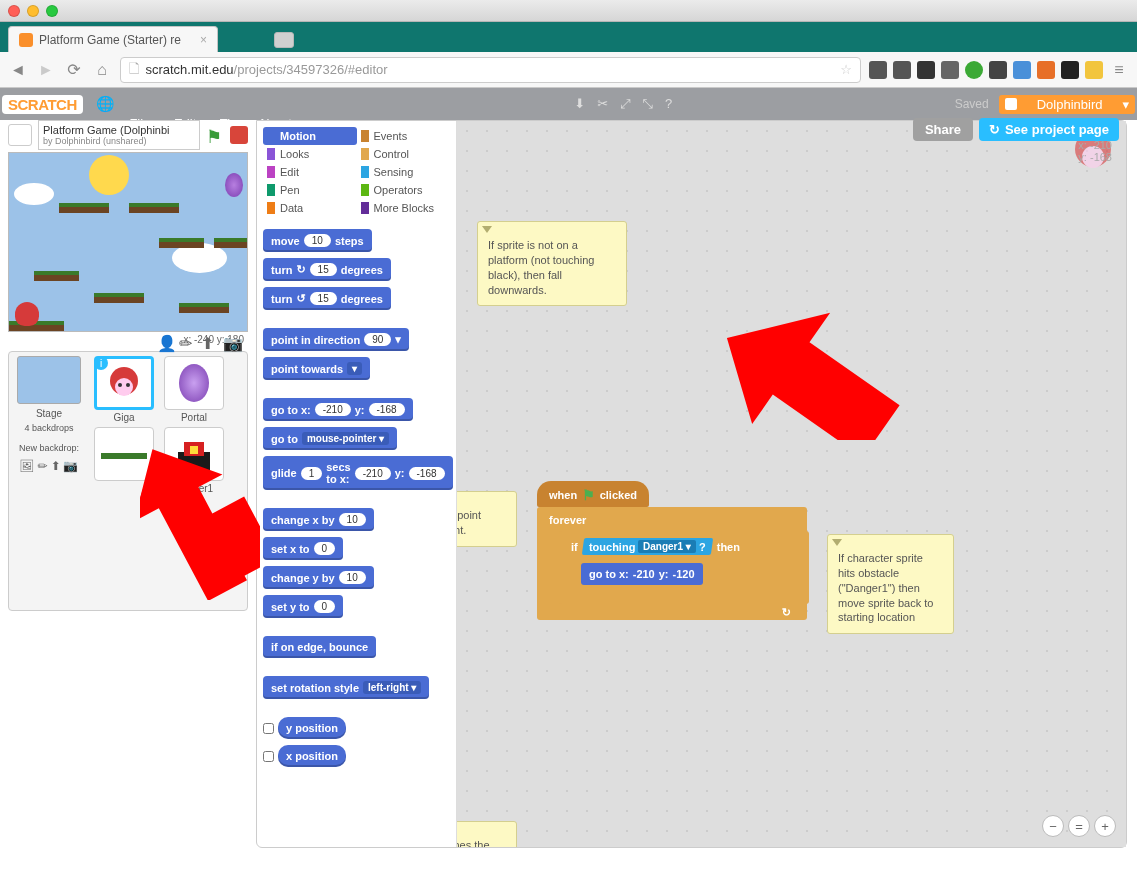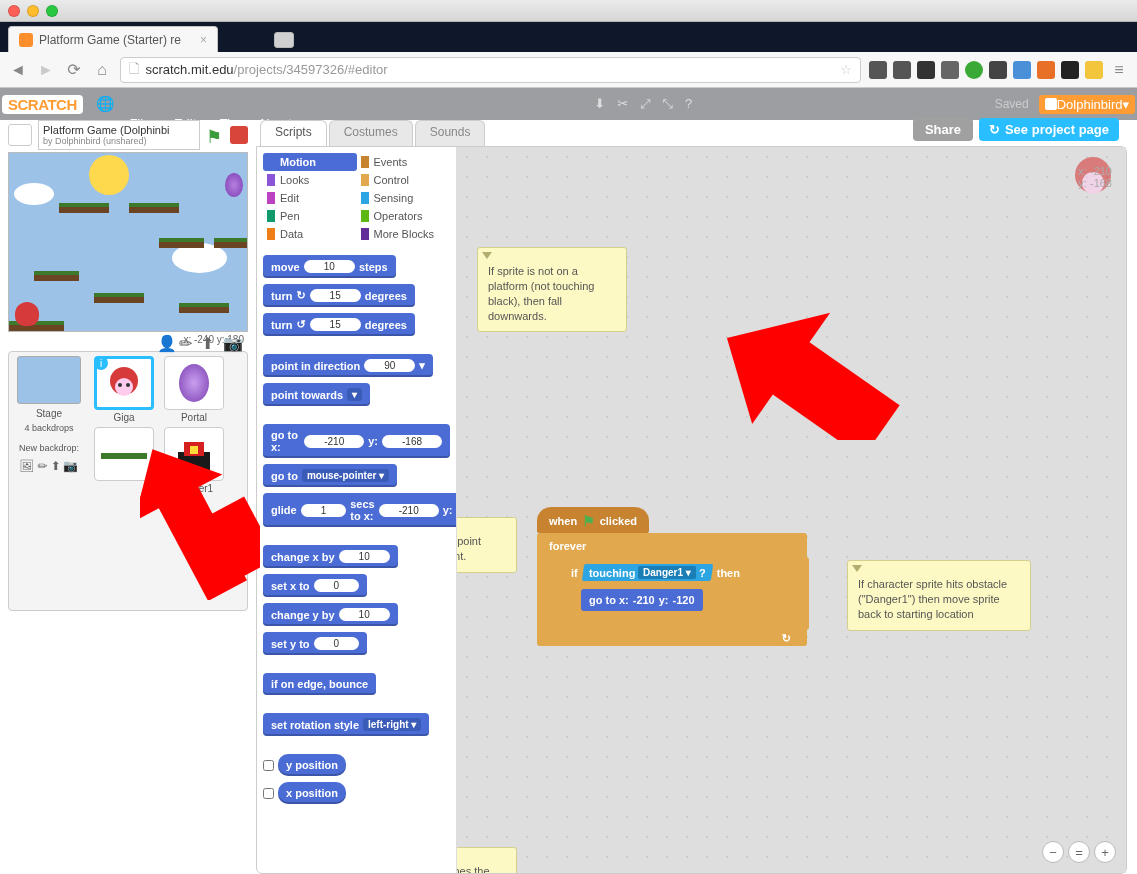--- a/index.html
+++ b/index.html
@@ -5,42 +5,42 @@
 * { box-sizing: border-box; margin: 0; padding: 0; font-family: "Helvetica Neue", Arial, sans-serif; }
 body { width: 1137px; height: 874px; background: #e8e8e8; overflow: hidden; position: relative; }
 
 
 .mac-titlebar { height: 22px; background: linear-gradient(#ebebeb,#d6d6d6); display:flex; align-items:center; padding:0 8px; border-bottom:1px solid #b6b6b6; }
 .mac-buttons { display:flex; gap:7px; }
 .mac-btn { width:12px; height:12px; border-radius:50%; border:1px solid rgba(0,0,0,.15); }
 .mac-close{background:#ff5f57;} .mac-min{background:#ffbd2e;} .mac-max{background:#28c940;}
 
 
-.tab-strip { height: 30px; background:#0f172a; display:flex; align-items:flex-end; padding-left:8px;gap:48px; }
+.tab-strip { height: 30px; background:#0f766e; display:flex; align-items:flex-end; padding-left:8px;gap:48px; }
 .browser-tab { background:#f7f7f7; border:1px solid #c4c4c4; border-bottom:none; border-radius:4px 4px 0 0; height:26px; width:210px; display:flex; align-items:center; padding:0 10px; gap:6px; font-size:12px; color:#555;}
 .browser-tab .favicon{width:14px;height:14px;background:#fa8f2b;border-radius:3px;}
 .new-tab{width:20px;height:16px;background:#d0d0d0;border:1px solid #b8b8b8;border-radius:3px;margin-left:8px;margin-bottom:4px;}
 
 
 .browser-toolbar{height:36px;background:#f7f7f7;border-bottom:1px solid #c9c9c9;display:flex;align-items:center;padding:0 8px;gap:8px;}
 .nav-btn{width:20px;height:20px;color:#888;font-size:16px;display:flex;align-items:center;justify-content:center;cursor:pointer;}
 .url-bar{flex:1;height:26px;border:1px solid #ccc;border-radius:4px;background:#fff;display:flex;align-items:center;padding:0 8px;font-size:13px;color:#333;}
 .url-bar .host{color:#333;} .url-bar .path{color:#999;}
 .ext-icons{display:flex;gap:6px;align-items:center;}
 .ext-icon{width:18px;height:18px;background:#888;border-radius:3px;}
 
 
 .scratch-menubar{height:32px;background:#9c9ea2;display:flex;align-items:center;padding:0 2px;gap:14px;color:#fff;font-size:13px;justify-content:space-between;}
 .menubar-left{display:flex;align-items:center;gap:14px;}
 .scratch-logo{font-weight:bold;color:#ff9c33;background:#fff;padding:1px 6px;border-radius:4px;font-size:15px;letter-spacing:-0.5px;}
 .menu-item{cursor:pointer;display:flex;align-items:center;gap:3px;margin-top:38px;}
 .menubar-center{display:flex;gap:12px;color:#ddd;}
 .menubar-right{display:flex;align-items:center;gap:10px;}
 .saved{color:#ccc;font-size:12px;}
-.user-chip{background:#ff9c33;padding:2px 6px;border-radius:3px;display:flex;align-items:center;gap:0;font-size:13px;}
+.user-chip{background:#ff9c33;padding:2px 6px;border-radius:3px;display:flex;align-items:center;gap:20px;font-size:13px;}
 
 
 .share-bar{position:absolute;right:18px;top:118px;display:flex;gap:6px;z-index:30;}
 .share-btn{background:#a0a0a0;color:#fff;border-radius:4px;padding:4px 12px;font-size:13px;font-weight:bold;cursor:pointer;}
 .see-project-btn{background:#29beff;color:#fff;border-radius:4px;padding:4px 10px;font-size:13px;font-weight:bold;cursor:pointer;display:flex;align-items:center;gap:5px;}
 
 
 .main-area{position:absolute;top:120px;left:0;right:0;bottom:0;background:#fff;}
 
 
@@ -83,21 +83,21 @@
 .editor-body{background:#fff;border:1px solid #ccc;height:728px;display:flex;position:relative;border-radius:0 6px 6px 6px;}
 
 
 .palette{width:200px;border-right:1px solid #ddd;display:flex;flex-direction:column;overflow:hidden;}
 .cat-grid{display:grid;grid-template-columns:1fr 1fr;gap:0;padding:6px;}
 .cat{display:flex;align-items:center;gap:5px;font-size:11px;padding:3px 4px;cursor:pointer;color:#555;}
 .cat.selected{background:#4a6cd4;color:#fff;border-radius:3px;font-weight:bold;}
 .cat .sw{width:8px;height:12px;}
 .blocks-list{padding:6px;display:flex;flex-direction:column;gap:6px;overflow-y:auto;}
 .block{background:#4a6cd4;color:#fff;font-size:11px;font-weight:bold;padding:5px 8px;border-radius:4px;display:inline-flex;align-items:center;gap:4px;width:fit-content;cursor:grab;box-shadow:inset 0 -2px 0 rgba(0,0,0,.2);}
-.block .pill{background:#fff;color:#333;border-radius:8px;padding:1px 20px;font-size:10px;font-weight:normal;}
+.block .pill{background:#fff;color:#333;border-radius:8px;padding:1px 8px;font-size:10px;font-weight:normal;}
 .block .drop{background:#3a5cb8;padding:1px 5px;border-radius:3px;font-size:10px;}
 .reporter{border-radius:10px;}
 .reporter-cb{display:flex;align-items:center;gap:4px;} .reporter-cb input{width:11px;height:11px;}
 
 
 .script-canvas{flex:1;background:#dedede;position:relative;overflow:hidden;}
 .script-canvas::before{content:"";position:absolute;inset:0;background-image:radial-gradient(#ccc 1px,transparent 1px);background-size:20px 20px;}
 .comment-box{position:absolute;background:#fdf9c4;border:1px solid #d4cf8f;border-radius:3px;padding:8px 10px;font-size:11px;color:#555;width:150px;line-height:1.35;}
 .comment-box .tri{position:absolute;top:4px;left:4px;width:0;height:0;border-left:5px solid transparent;border-right:5px solid transparent;border-top:7px solid #b2ad70;}
 .comment-box .txt{margin-top:8px;}
@@ -293,25 +293,20 @@
               <rect x="18" y="12" width="8" height="8" fill="#ffdc3a"></rect>
             </svg>
           </div>
           <div class="name">Danger1</div>
         </div>
       </div>
     </div>
   </div>
 
   <div class="editor-area">
-    <div class="tabs">
-      <div class="tab active">Scripts</div>
-      <div class="tab">Costumes</div>
-      <div class="tab">Sounds</div>
-    </div>
     <div class="editor-body">
 
       <div class="palette">
         <div class="cat-grid" id="cat-grid">
             <div class="cat selected">
               <span class="sw" style="background:#4a6cd4"></span>
               <span>Motion</span>
             </div>
             <div class="cat">
               <span class="sw" style="background:#c88330"></span>
@@ -432,21 +427,21 @@
         <div class="comment-box" style="top:100px;left:20px">
           <div class="tri"></div>
             <div class="txt">If sprite is not on a platform (not touching black), then fall downwards.</div>
         </div>
         <div class="comment-box" style="top:370px;left:-20px;width:80px">
           <div class="txt"><span>d point</span><br><span>ght.</span></div>
         </div>
         <div class="comment-box" style="top:700px;left:-20px;width:80px">
           <div class="txt">ches the</div>
         </div>
-        <div class="comment-box" style="top:413px;left:390px;width:184px">
+        <div class="comment-box" style="top:413px;left:370px;width:127px">
           <div class="tri"></div>
             <div class="txt">If character sprite hits obstacle ("Danger1") then move sprite back to starting location</div>
         </div>
 
         <div class="script-stack">
           <div class="hat-block">
             <span>when</span>
             <span style="color:#4caf50;font-size:14px">⚑</span>
             <span>clicked</span>
           </div>

